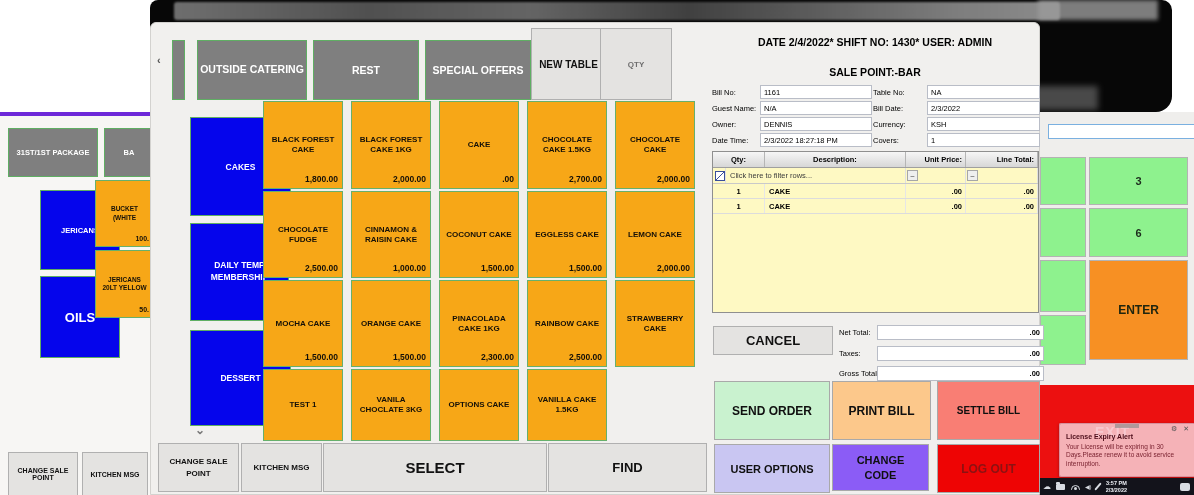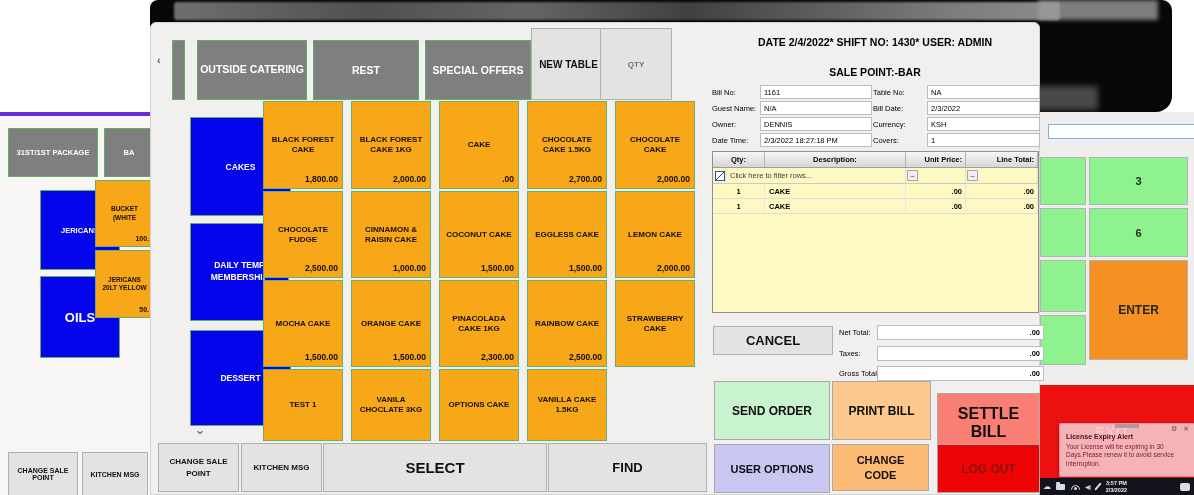--- a/index.html
+++ b/index.html
@@ -91,21 +91,21 @@
 
   .cancel-btn{left:562px;top:303px;width:118px;height:27px;font-size:13px;}
   .tot-label{font-size:7.5px;color:#000;}
   .tot-input{background:#fff;border:1px solid #b9bdc7;width:162px;height:13px;display:flex;align-items:center;justify-content:flex-end;padding-right:3px;font-size:7.5px;font-weight:700;}
 
   .act{position:absolute;display:flex;align-items:center;justify-content:center;text-align:center;font-weight:700;border:1px solid #a9a9a9;color:#101010;}
   .act-send{background:#c9f2cf;}
   .act-print{background:#fcc88b;}
   .act-settle{background:#f97e74;}
   .act-options{background:#c9c6f2;}
-  .act-code{background:#fdba74;}
+  .act-code{background:#8b5cf6;}
   .act-logout{background:#ee0404;color:#8c1212;}
 </style>
 </head>
 <body>
 
 <div class="stage">
 
   <div class="abs black-strip">
     <div class="abs photo-band"></div>
     <div class="abs photo-blob"></div>
@@ -320,19 +320,19 @@
     <div class="abs btn-light flexc cancel-btn">CANCEL</div>
     <div class="abs tot-label" style="left:688px;top:305px;">Net Total:</div>
     <div class="abs tot-input" style="left:726px;top:302px;">.00</div>
     <div class="abs tot-label" style="left:688px;top:326px;">Taxes:</div>
     <div class="abs tot-input" style="left:726px;top:323px;">.00</div>
     <div class="abs tot-label" style="left:688px;top:346px;">Gross Total:</div>
     <div class="abs tot-input" style="left:726px;top:343px;">.00</div>
 
     <div class="act act-print" style="left:681px;top:358px;width:97px;height:57px;font-size:12px;">PRINT BILL</div>
     <div class="act act-send" style="left:563px;top:358px;width:114px;height:57px;font-size:12px;">SEND ORDER</div>
-    <div class="act act-settle" style="left:786px;top:358px;width:101px;height:57px;font-size:16px;margin-top:12px;">SETTLE BILL</div>
+    <div class="act act-settle" style="left:786px;top:358px;width:101px;height:57px;font-size:10px;">SETTLE BILL</div>
     <div class="act act-options" style="left:563px;top:421px;width:114px;height:47px;font-size:11px;">USER OPTIONS</div>
     <div class="act act-code" style="left:681px;top:421px;width:97px;height:47px;font-size:11px;padding:0 14px;box-sizing:border-box;line-height:1.3;">CHANGE CODE</div>
     <div class="act act-logout" style="left:786px;top:421px;width:101px;height:47px;font-size:12px;">LOG OUT</div>
 
   </div>
 </div>
 
 </body></html>

